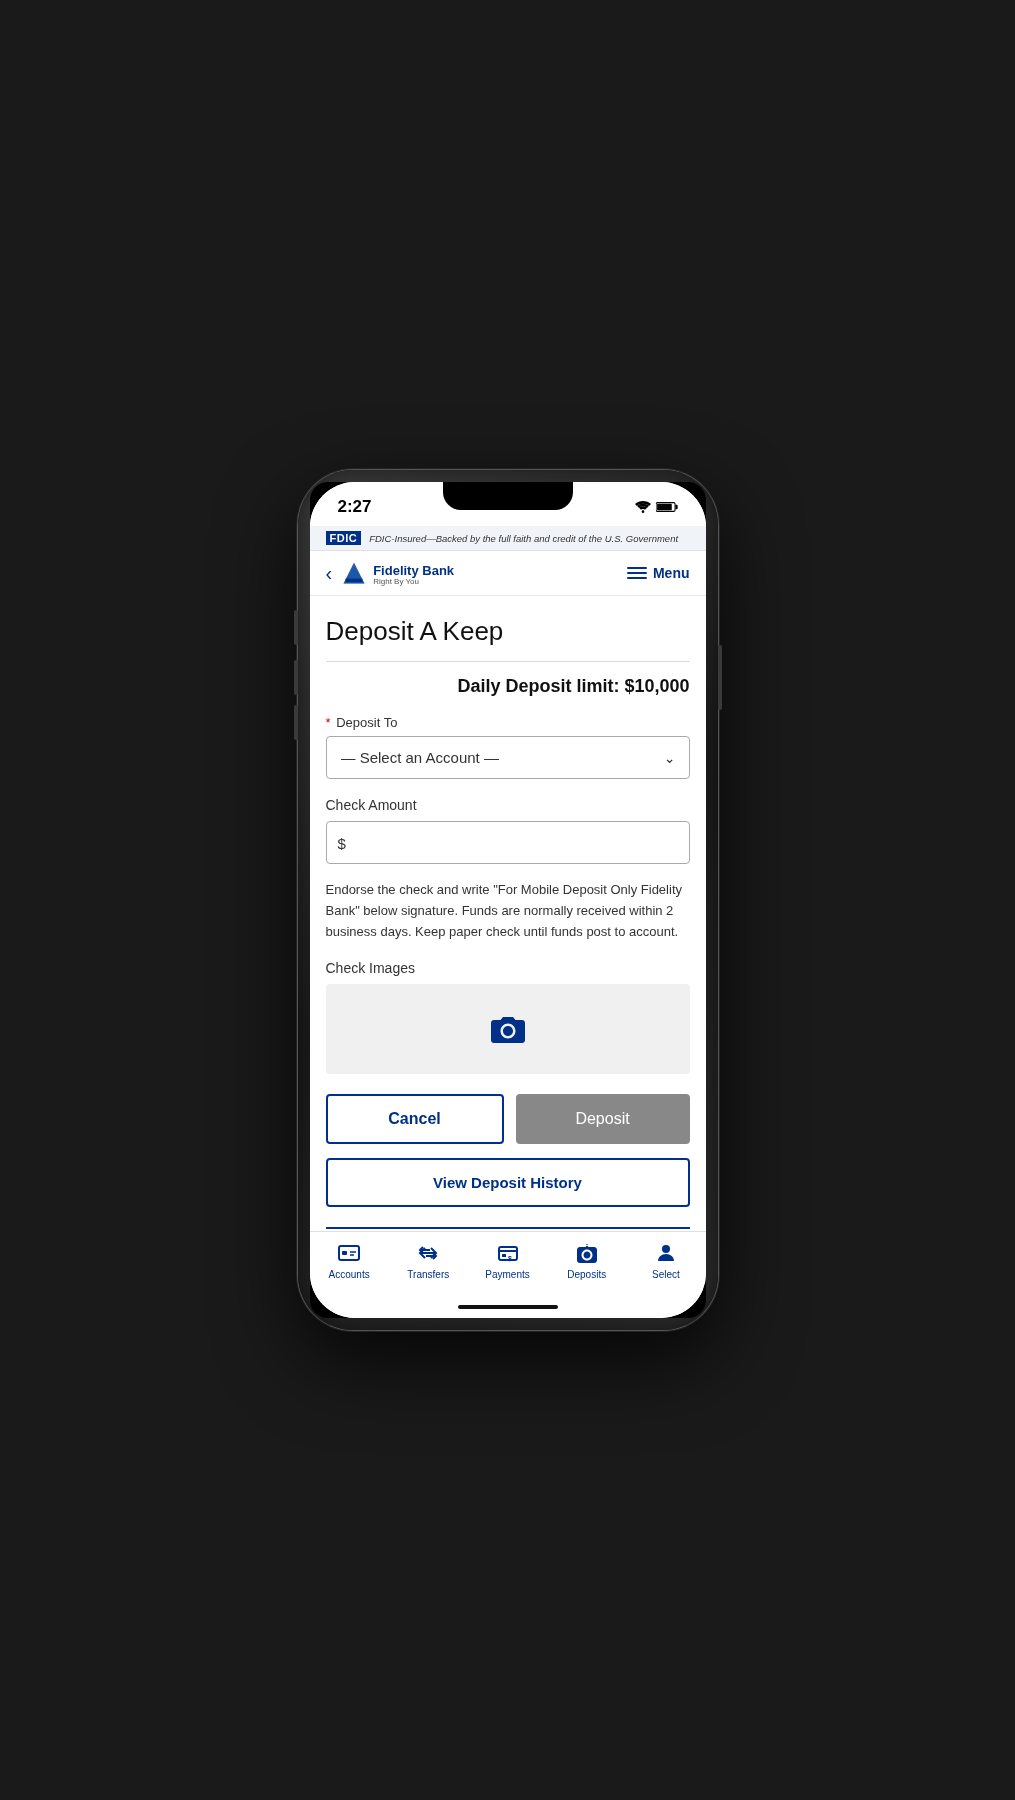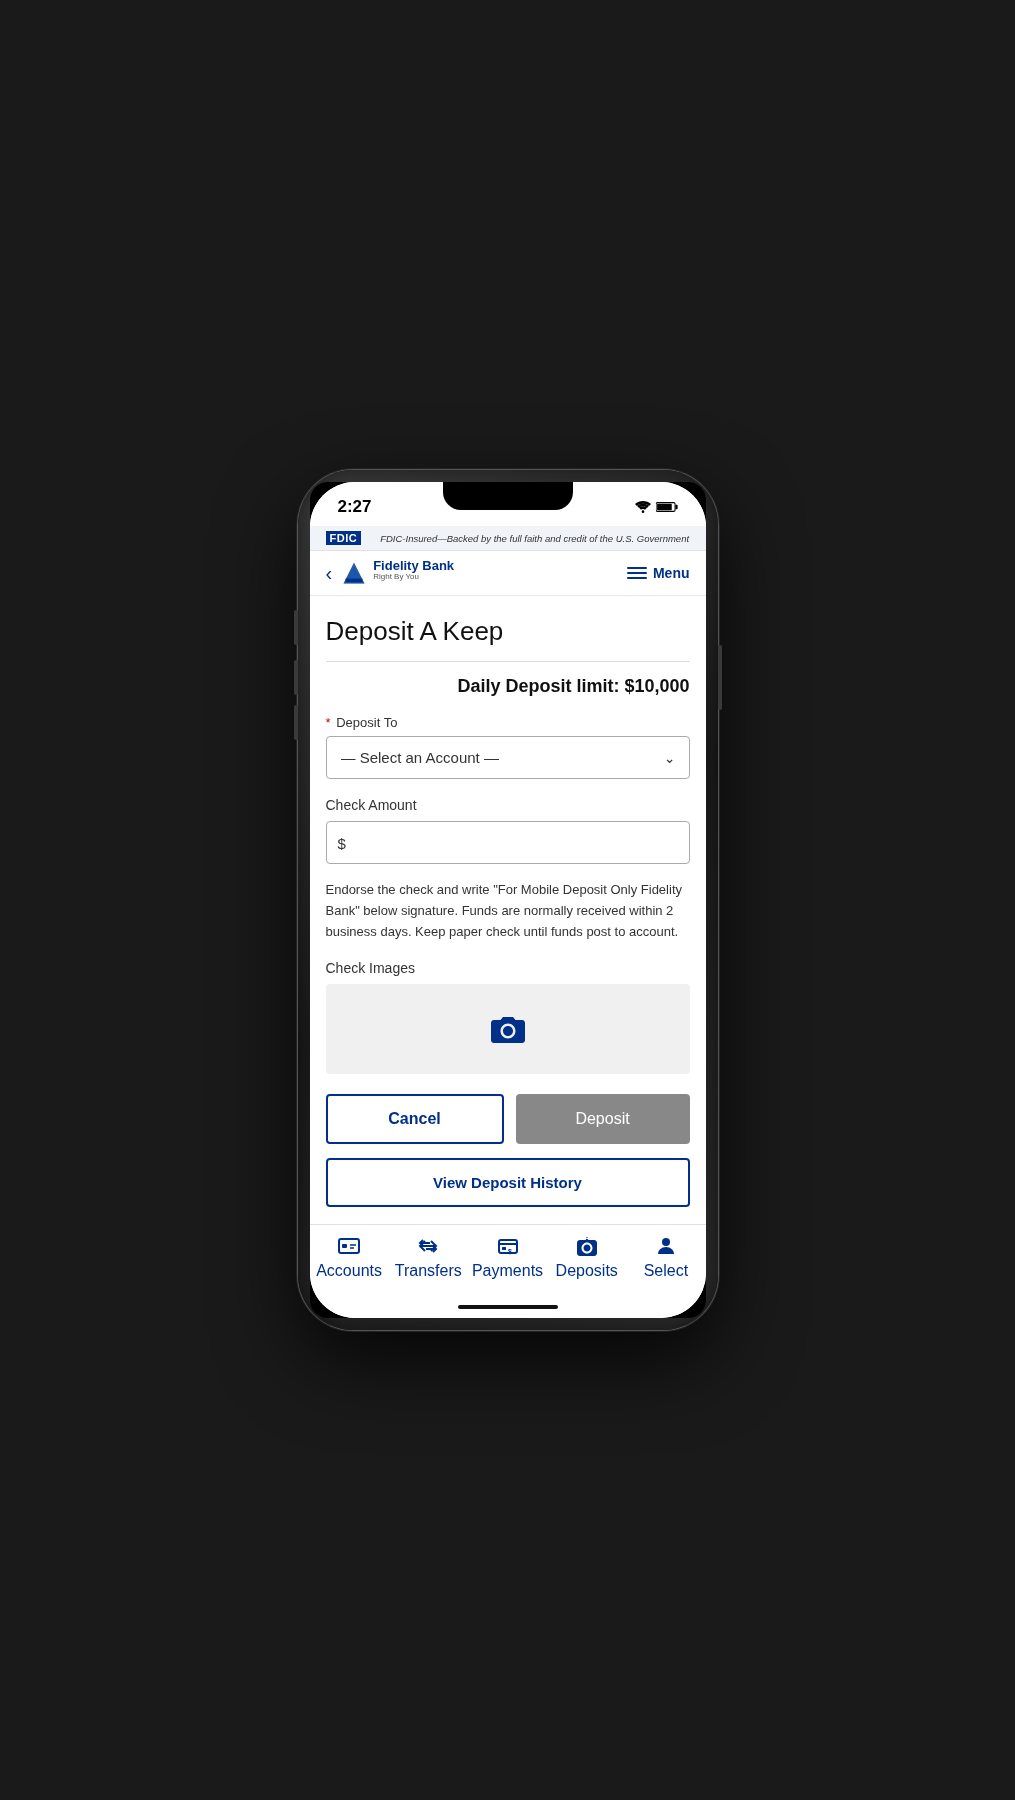--- a/index.html
+++ b/index.html
@@ -102,21 +102,21 @@
       background: #000;
       border-radius: 0 0 18px 18px;
     }
 
     
     .fdic-bar {
       background: #f0f4f8;
       padding: 5px 16px;
       display: flex;
       align-items: center;
-      gap: 19px;
+      gap: 8px;
       border-bottom: 1px solid #e0e0e0;
     }
 
     .fdic-logo {
       font-weight: 900;
       font-size: 11px;
       color: #003087;
       background: #003087;
       color: #fff;
       padding: 1px 4px;
@@ -146,21 +146,21 @@
     }
 
     .back-arrow {
       color: #003087;
       font-size: 20px;
       font-weight: 300;
     }
 
     .bank-logo {
       display: flex;
-      align-items: flex-start;
+      align-items: flex-end;
       gap: 5px;
     }
 
     .bank-name {
       display: flex;
       flex-direction: column;
       line-height: 1.1;
     }
 
     .bank-name-main {
@@ -386,21 +386,21 @@
 
     .nav-icon {
       width: 26px;
       height: 26px;
       display: flex;
       align-items: center;
       justify-content: center;
     }
 
     .nav-label {
-      font-size: 16px;
+      font-size: 10px;
       color: #003087;
       font-weight: 500;
     }
 
     
     .home-indicator {
       height: 22px;
       background: #fff;
       display: flex;
       justify-content: center;

